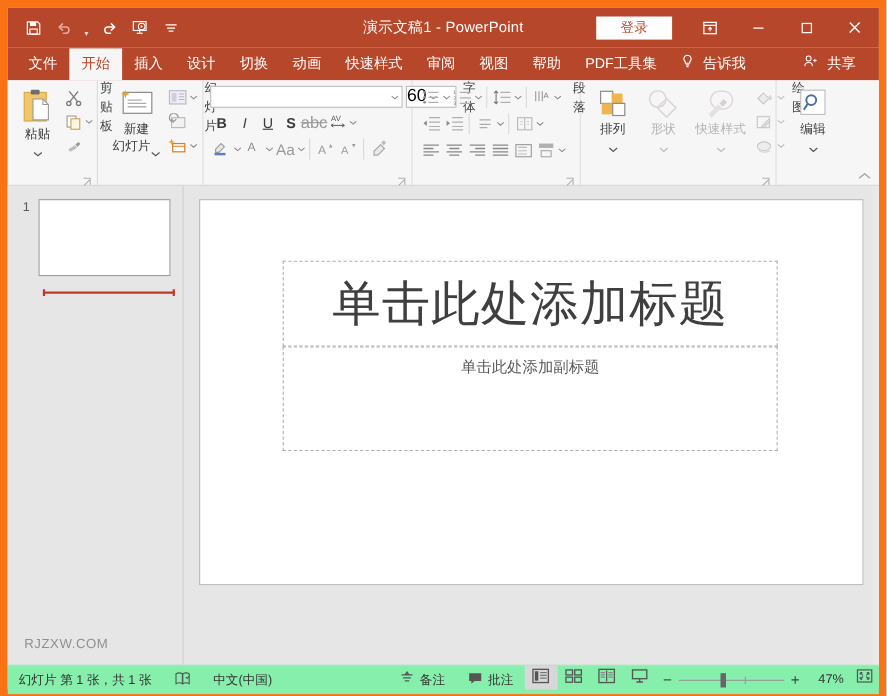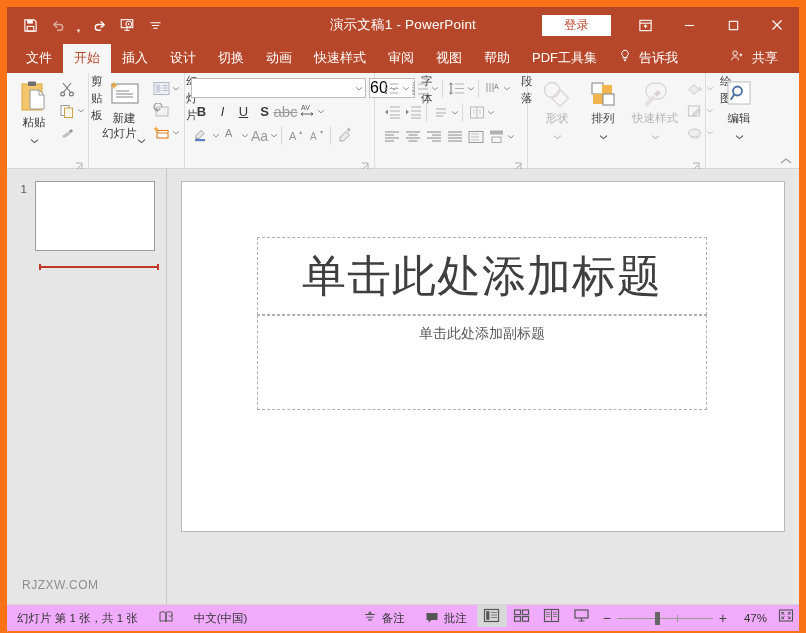--- a/index.html
+++ b/index.html
@@ -74,21 +74,21 @@
          position:relative;}
   .slide{width:602px;height:349px;background:#fff;border:1px solid #b9b9b9;position:relative;}
   .ph{position:absolute;border:1px dashed #b0b0b0;box-sizing:border-box;display:flex;align-items:center;justify-content:center;}
   .ph-title{left:75px;top:55px;width:450px;height:78px;}
   .ph-title span{font-size:44px;color:#3f3f3f;font-weight:400;letter-spacing:1px;}
   .ph-sub{left:75px;top:133px;width:450px;height:95px;align-items:flex-start;padding-top:9px;}
   .ph-sub span{font-size:14px;color:#5a5a5a;}
   .vscroll{position:absolute;right:0;top:0;width:6px;height:100%;background:#e9e9e9;}
 
   
-  .status{height:26px;background:#f0abfc;border-top:1px solid #d6d6d6;display:flex;align-items:center;
+  .status{height:26px;background:#86efac;border-top:1px solid #d6d6d6;display:flex;align-items:center;
           font-size:11.5px;color:#333;}
   .st-item{display:flex;align-items:center;gap:5px;padding:0 10px;height:26px;cursor:default;}
   .st-right{margin-left:auto;display:flex;height:26px;}
   .viewbtn{width:30px;height:22px;display:flex;align-items:center;justify-content:center;cursor:default;}
   .viewbtn.active{background:#d8d8d8;}
   .zoomwrap{display:flex;align-items:center;gap:6px;padding:0 6px;}
   .zoomtrack{width:96px;height:1px;background:#9a9a9a;position:relative;}
   .zoomknob{position:absolute;top:-6px;left:38px;width:5px;height:13px;background:#666;}
   .zoommid{position:absolute;top:-3px;left:60px;width:1px;height:7px;background:#9a9a9a;}
   .zoomsign{font-size:14px;color:#444;line-height:10px;cursor:default;}
@@ -569,47 +569,47 @@
       <span class="dlg">
         <svg width="9" height="9" viewBox="0 0 9 9">
             <path d="M1 1h6v6" fill="none" stroke="#777" stroke-width="1"></path>
             <path d="M1.5 7.5l5-5" stroke="#777" stroke-width="1"></path>
           </svg>
       </span>
     </div>
 
     <div class="group" style="width:178px">
       <div class="group-body" style="padding-left:6px">
-        <div class="big-btn dim">
-          <span class="ico">
-            <svg width="34" height="30" viewBox="0 0 34 30">
-                <circle cx="12" cy="10" r="7.5" fill="none" stroke="#ddd4d8" stroke-width="1.4"></circle>
-                <rect x="14" y="12" width="12" height="12" fill="none" stroke="#ddd4d8" stroke-width="1.4" transform="rotate(45 20 18)"></rect>
-              </svg>
-          </span>
-          <span class="lbl">形状</span>
-          <span class="caret-d">
-            <svg width="9" height="6" viewBox="0 0 9 6">
-                <path d="M1 1.6l3.5 3 3.5-3" fill="none" stroke="#bbb" stroke-width="1.1"></path>
-              </svg>
-          </span>
-        </div>
         <div class="big-btn">
           <span class="ico">
             <svg width="34" height="30" viewBox="0 0 34 30">
                 <rect x="6" y="3" width="11" height="11" fill="#fff" stroke="#8c8c8c" stroke-width="1.1"></rect>
                 <rect x="16" y="5" width="10" height="10" fill="#f0b54e"></rect>
                 <rect x="7" y="14" width="10" height="10" fill="#f0b54e"></rect>
                 <rect x="17" y="14" width="11" height="11" fill="#fff" stroke="#8c8c8c" stroke-width="1.1"></rect>
               </svg>
           </span>
           <span class="lbl">排列</span>
           <span class="caret-d">
             <svg width="9" height="6" viewBox="0 0 9 6">
                 <path d="M1 1.6l3.5 3 3.5-3" fill="none" stroke="#555" stroke-width="1.1"></path>
+              </svg>
+          </span>
+        </div>
+        <div class="big-btn dim">
+          <span class="ico">
+            <svg width="34" height="30" viewBox="0 0 34 30">
+                <circle cx="12" cy="10" r="7.5" fill="none" stroke="#ddd4d8" stroke-width="1.4"></circle>
+                <rect x="14" y="12" width="12" height="12" fill="none" stroke="#ddd4d8" stroke-width="1.4" transform="rotate(45 20 18)"></rect>
+              </svg>
+          </span>
+          <span class="lbl">形状</span>
+          <span class="caret-d">
+            <svg width="9" height="6" viewBox="0 0 9 6">
+                <path d="M1 1.6l3.5 3 3.5-3" fill="none" stroke="#bbb" stroke-width="1.1"></path>
               </svg>
           </span>
         </div>
         <div class="big-btn dim" style="width:58px">
           <span class="ico">
             <svg width="34" height="30" viewBox="0 0 34 30">
                 <rect x="8" y="3" width="20" height="16" rx="8" fill="none" stroke="#e0d8dc" stroke-width="1.4"></rect>
                 <path d="M6 24l9-9 3 3-9 9z" fill="#e6e0e3"></path>
                 <path d="M16 14l4-4 3 3-4 4z" fill="#d8d0d4"></path>
               </svg>

